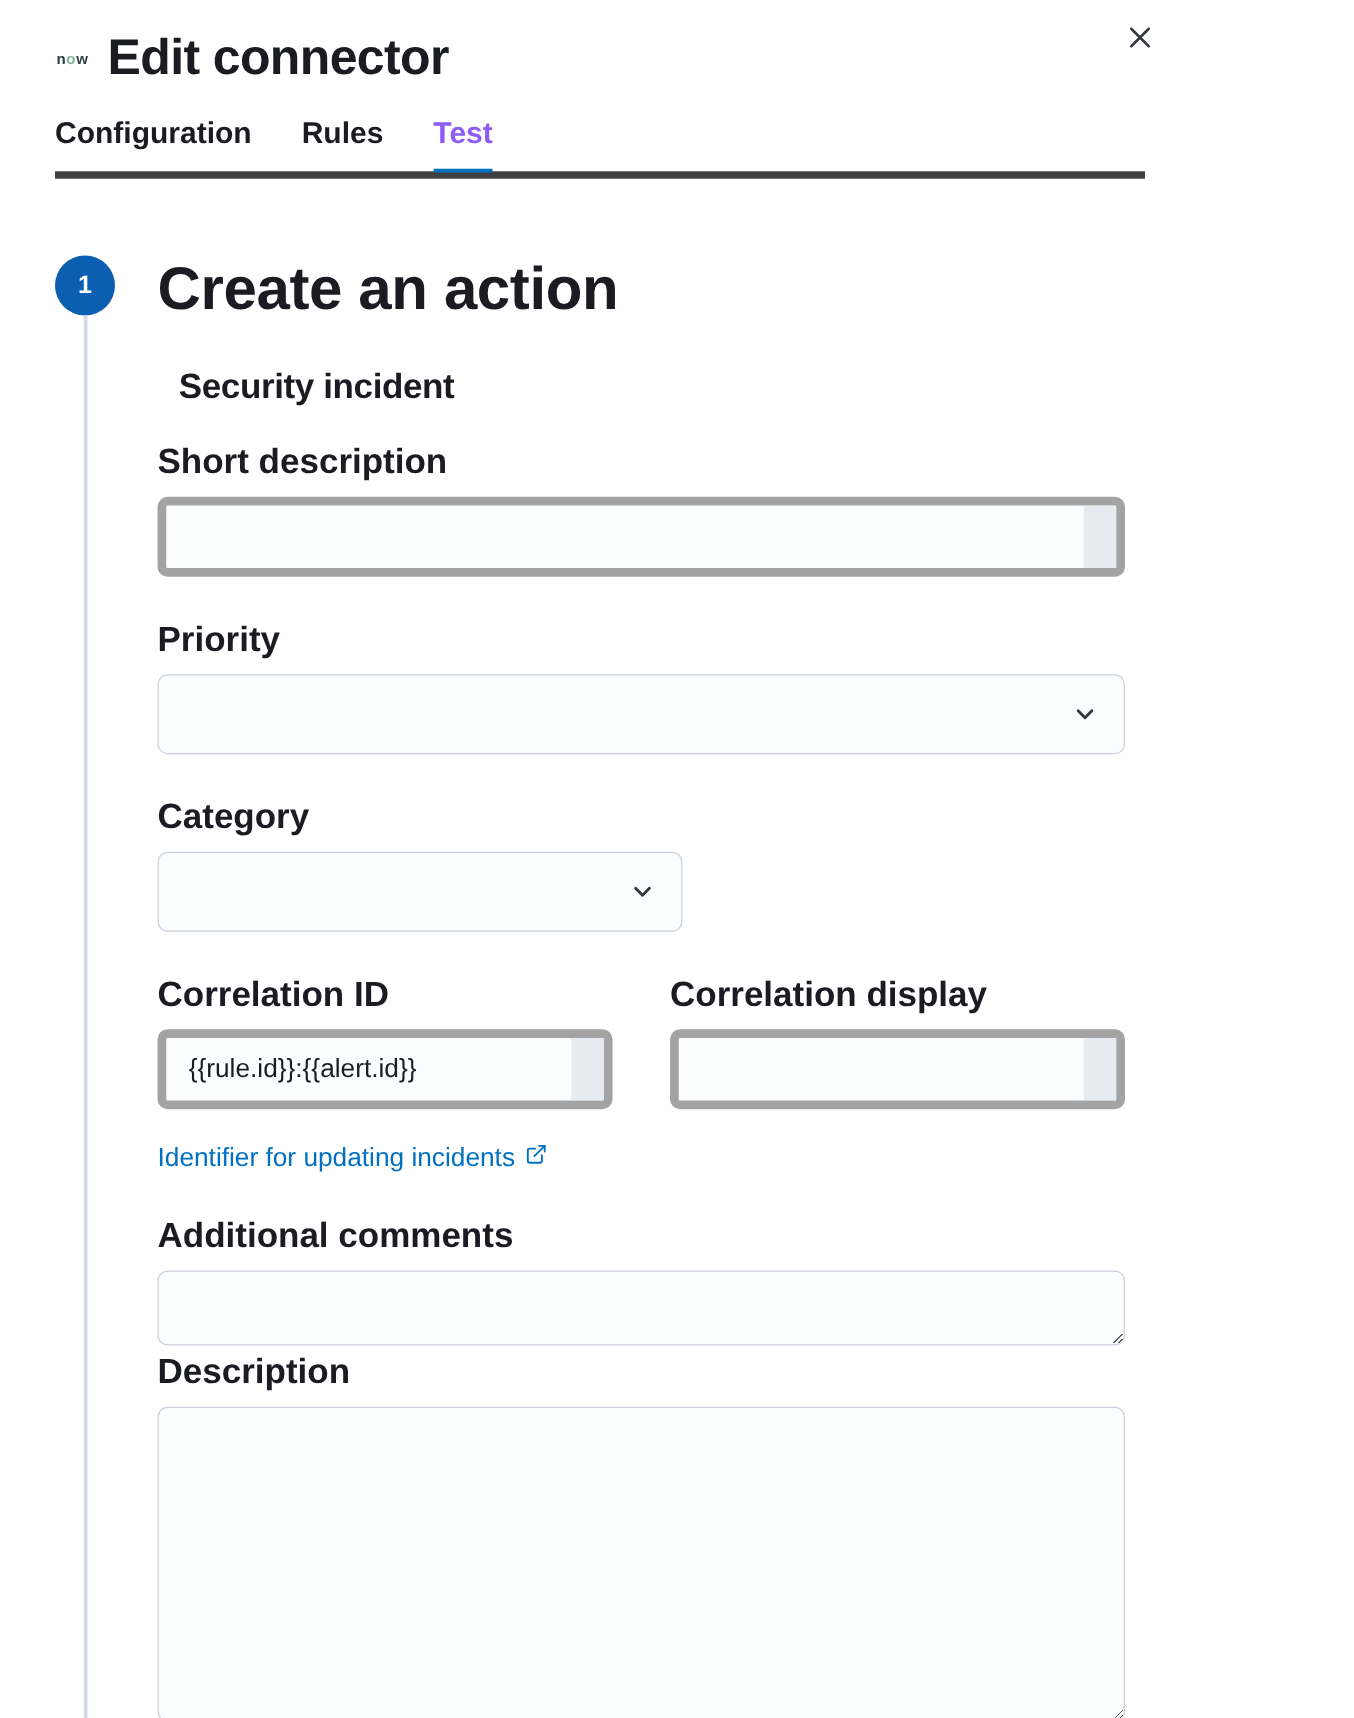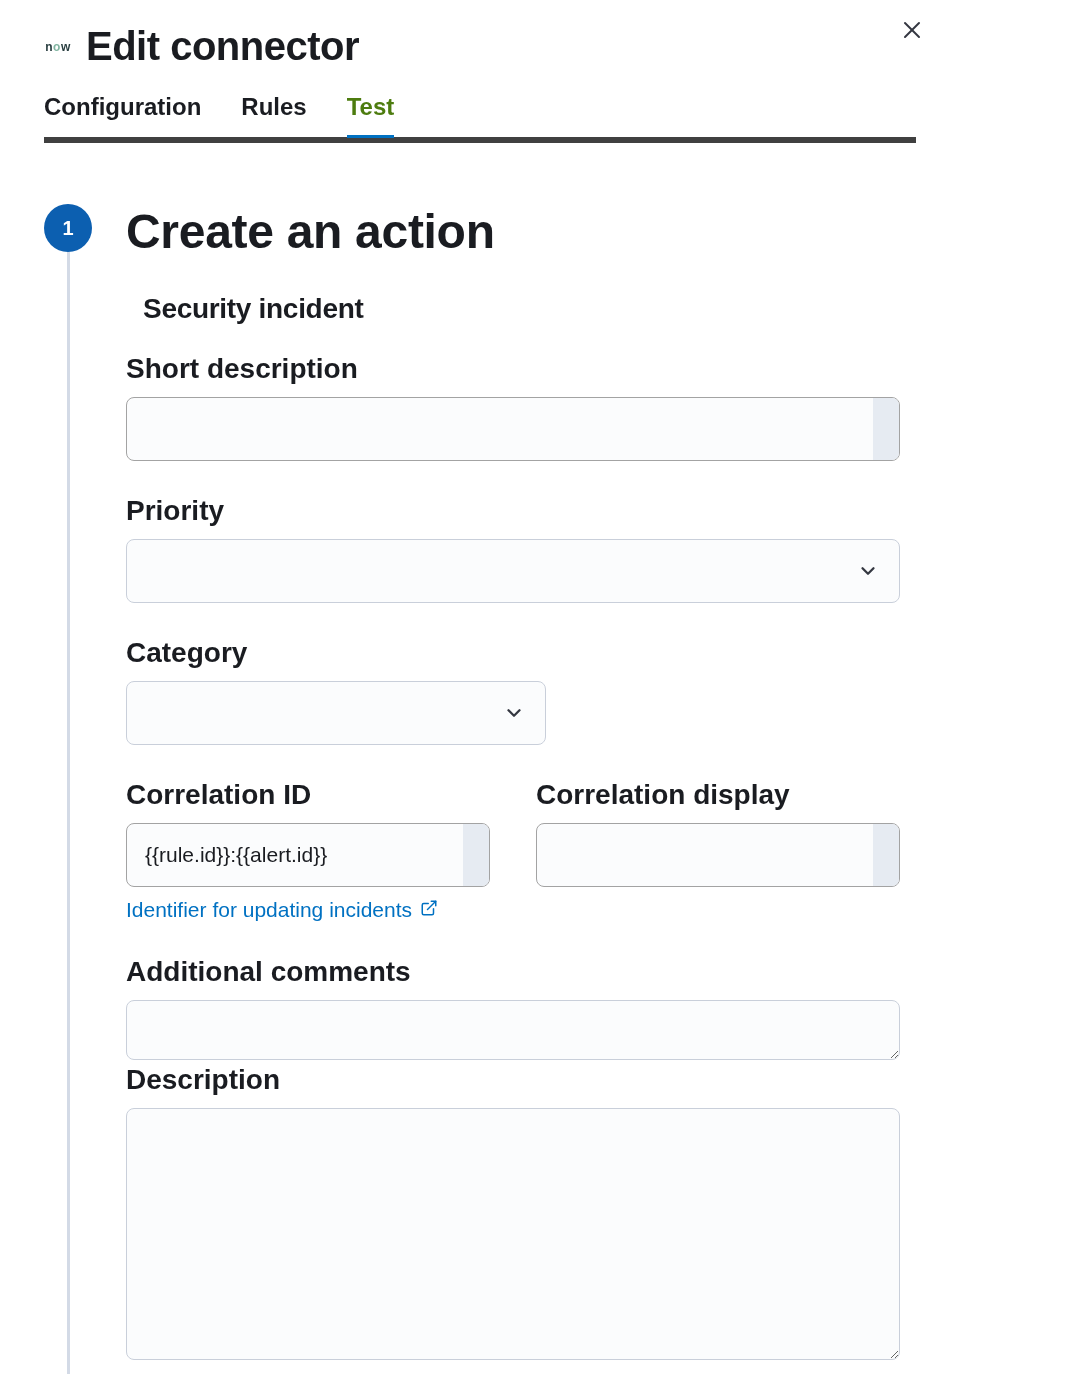--- a/index.html
+++ b/index.html
@@ -58,21 +58,21 @@
   .tab {
     padding: 0 0 14px 0;
     font-size: 24px;
     font-weight: 700;
     color: #1a1c21;
     cursor: pointer;
     border-bottom: 3px solid transparent;
     margin-bottom: -1px;
   }
   .tab.active {
-    color: #4d7c0f;
+    color: #8b5cf6;
     border-bottom-color: #0071c2;
   }
 
   .body {
     position: absolute;
     top: 174px;
     left: 0; right: 0; bottom: 0;
     overflow-y: scroll;
     padding: 30px 60px 40px 44px;
   }
@@ -128,21 +128,21 @@
 
   .field { margin-bottom: 34px; }
   .field-label {
     font-size: 28px;
     font-weight: 700;
     margin-bottom: 12px;
   }
   .input-wrap {
     position: relative;
     background: #fbfcfd;
-    border: 1px solid #a3a3a3;
+    border: 7px solid #a3a3a3;
     border-radius: 8px;
     height: 64px;
     display: flex;
     align-items: stretch;
     overflow: hidden;
   }
   .input-wrap input[type=text] {
     flex: 1;
     border: none;
     background: transparent;
@@ -181,21 +181,21 @@
   }
   .row-2 > .col { flex: 1; min-width: 0; }
 
   .help-link {
     display: inline-flex;
     align-items: center;
     gap: 8px;
     color: #0071c2;
     font-size: 21px;
     font-weight: 500;
-    margin-top: 11px;
+    margin-top: 27px;
     cursor: pointer;
   }
   .help-link svg { width: 18px; height: 18px; stroke: currentColor; fill: none; }
 
   textarea.big {
     width: 100%;
     height: 252px;
     background: #fbfcfd;
     border: 1px solid #c9cfda;
     border-radius: 8px;

